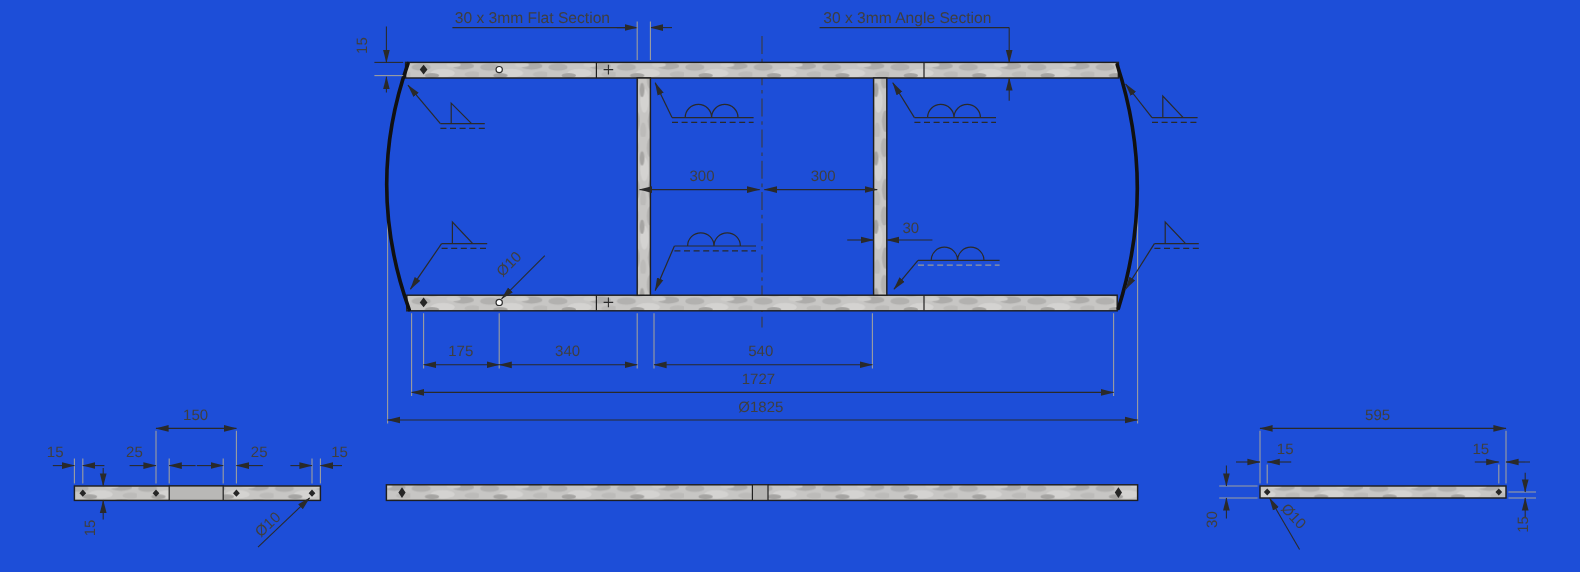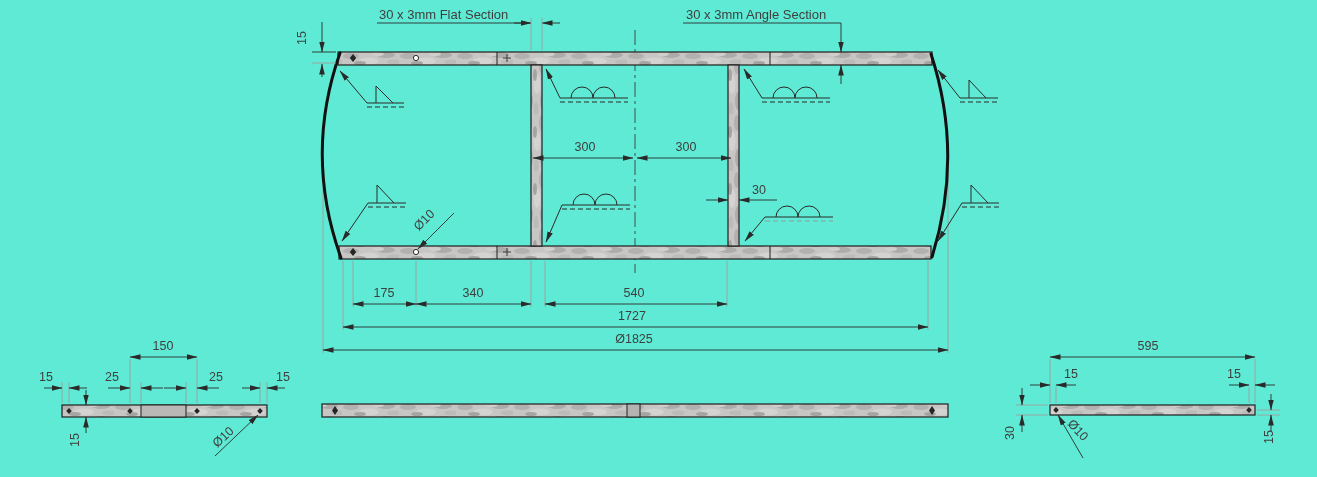--- a/index.html
+++ b/index.html
@@ -1,16 +1,16 @@
 <!DOCTYPE html>
 <html><head>
 <meta charset="utf-8">
 <style>
   html,body{margin:0;padding:0;background:#ffffff;}
-  .sheet{position:relative;width:1317px;height:477px;background:#5eead4;overflow:hidden;
+  .sheet{position:relative;width:1317px;height:477px;background:#1d4ed8;overflow:hidden;
          font-family:"Liberation Sans", sans-serif;}
   svg{display:block}
   text{fill:#3f3f3f;font-family:"Liberation Sans", sans-serif;font-size:12.5px;}
   text.callout{font-size:13px;}
   .thin{stroke:#2a2a2a;stroke-width:0.9;fill:none;}
   .ext{stroke:#a0a09e;stroke-width:0.9;fill:none;}
   .bold{stroke:#111;stroke-width:3;fill:none;stroke-linecap:round;}
   .weld{stroke:#2a2a2a;stroke-width:1;fill:none;}
   .welddash{stroke:#2a2a2a;stroke-width:1;fill:none;stroke-dasharray:5 3;}
   .welddashg{stroke:#9a9a98;stroke-width:1;fill:none;stroke-dasharray:5 3;}

